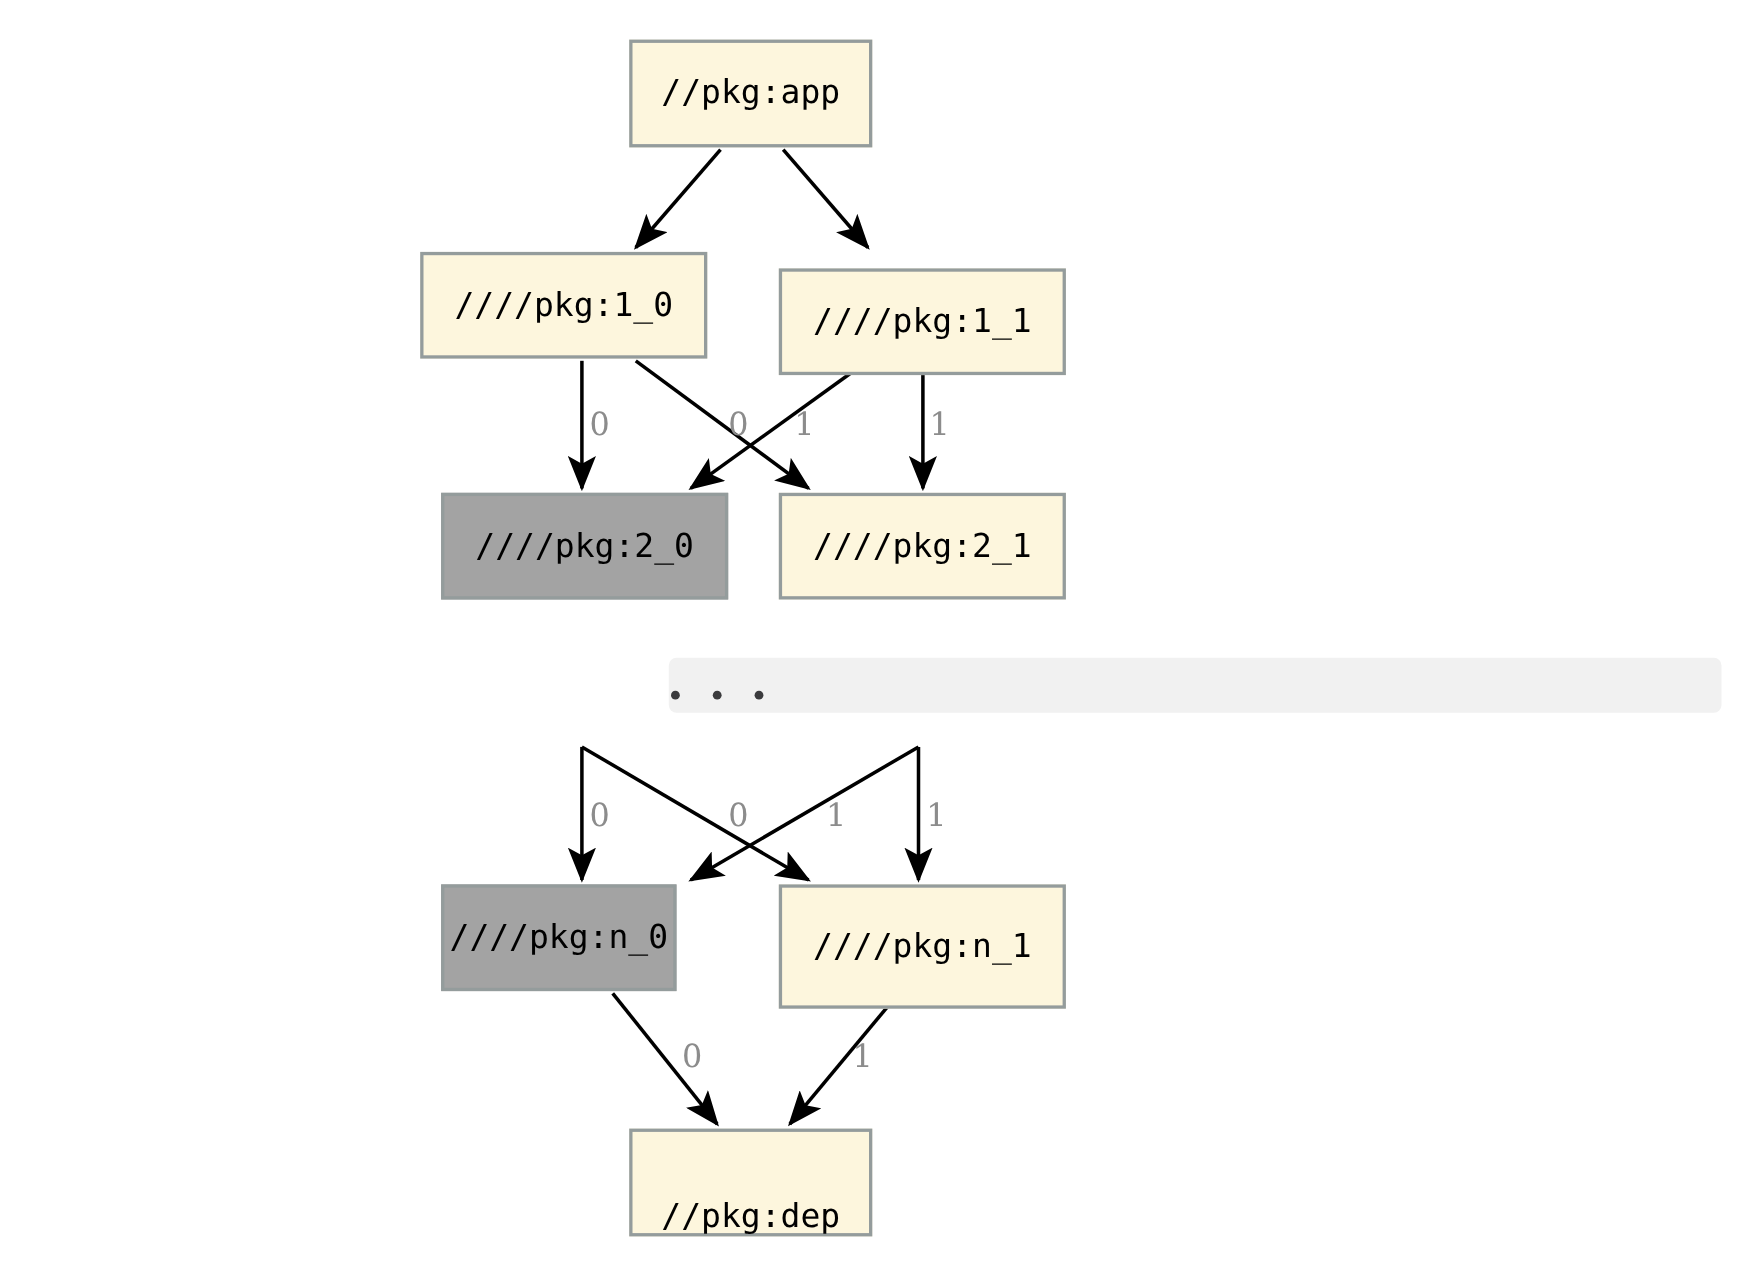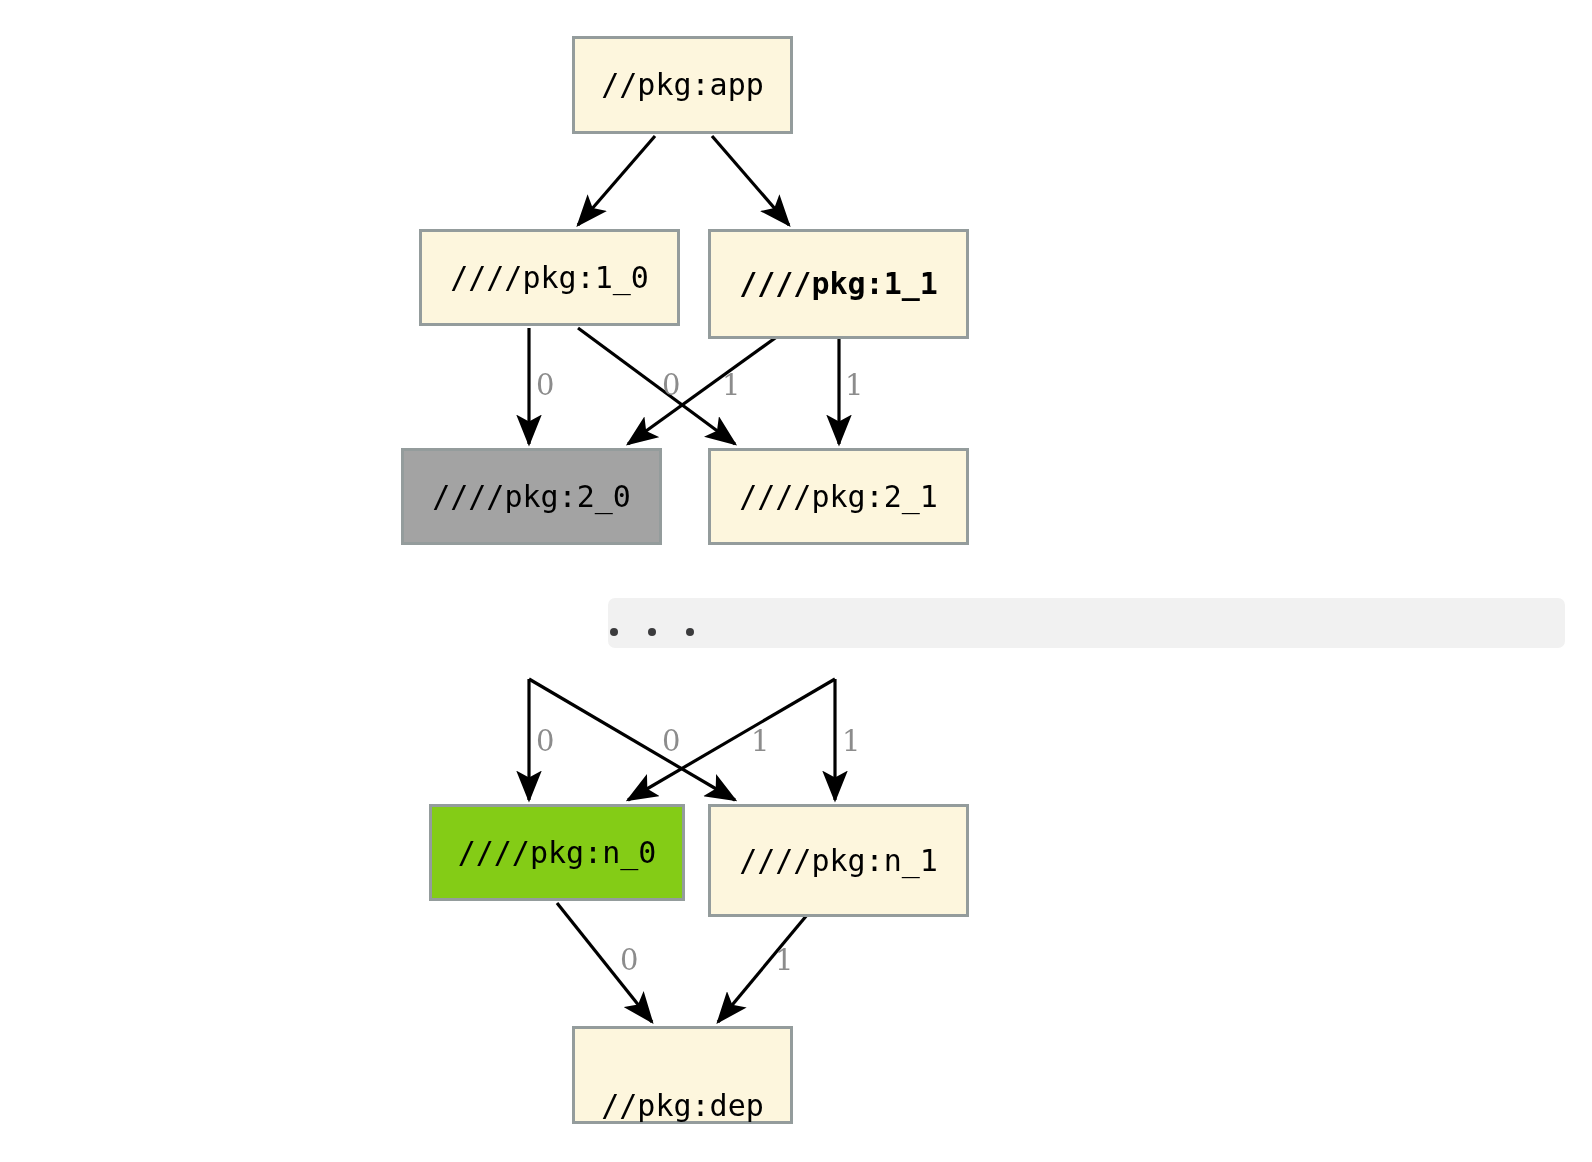--- a/index.html
+++ b/index.html
@@ -98,33 +98,33 @@
         <line x1="835" y1="679" x2="835" y2="800" stroke="#000000" stroke-width="3.2" marker-end="url(#arrowhead)"></line>
         <line x1="557" y1="903" x2="652" y2="1022" stroke="#000000" stroke-width="3.2" marker-end="url(#arrowhead)"></line>
         <line x1="817" y1="903" x2="718" y2="1022" stroke="#000000" stroke-width="3.2" marker-end="url(#arrowhead)"></line>
       </g>
   </svg>
 
   <div id="nodes-layer">
       <div class="node-box" style="left: 572px; top: 36px; width: 221px; height: 98px; background: rgb(253, 246, 221); border-color: rgb(148, 156, 156);">
         <span class="node-label">//pkg:app</span>
       </div>
-      <div class="node-box" style="left: 419px; top: 229px; width: 261px; height: 97px; background: rgb(253, 246, 221); border-color: rgb(148, 156, 156);">
+      <div class="node-box" style="left: 382px; top: 229px; width: 261px; height: 97px; background: rgb(253, 246, 221); border-color: rgb(148, 156, 156);">
         <span class="node-label">////pkg:1_0</span>
       </div>
-      <div class="node-box" style="left: 708px; top: 229px; width: 261px; height: 110px; background: rgb(253, 246, 221); border-color: rgb(148, 156, 156); font-weight: bold;">
+      <div class="node-box" style="left: 708px; top: 244px; width: 261px; height: 97px; background: rgb(253, 246, 221); border-color: rgb(148, 156, 156);">
         <span class="node-label">////pkg:1_1</span>
       </div>
       <div class="node-box" style="left: 401px; top: 448px; width: 261px; height: 97px; background: #a3a3a3; border-color: rgb(148, 156, 156);">
         <span class="node-label">////pkg:2_0</span>
       </div>
       <div class="node-box" style="left: 708px; top: 448px; width: 261px; height: 97px; background: rgb(253, 246, 221); border-color: rgb(148, 156, 156);">
         <span class="node-label">////pkg:2_1</span>
       </div>
-      <div class="node-box" style="left: 401px; top: 804px; width: 256px; height: 97px; background: #84cc16; border-color: rgb(148, 156, 156); margin-left: 28px;">
+      <div class="node-box" style="left: 401px; top: 804px; width: 214px; height: 97px; background: #a3a3a3; border-color: rgb(148, 156, 156);">
         <span class="node-label">////pkg:n_0</span>
       </div>
       <div class="node-box" style="left: 708px; top: 804px; width: 261px; height: 113px; background: rgb(253, 246, 221); border-color: rgb(148, 156, 156); align-items: center;">
         <span class="node-label">////pkg:n_1</span>
       </div>
       <div class="node-box" style="left: 572px; top: 1026px; width: 221px; height: 98px; background: rgb(253, 246, 221); border-color: rgb(148, 156, 156); align-items: flex-end;">
         <span class="node-label">//pkg:dep</span>
       </div>
     </div>
 

